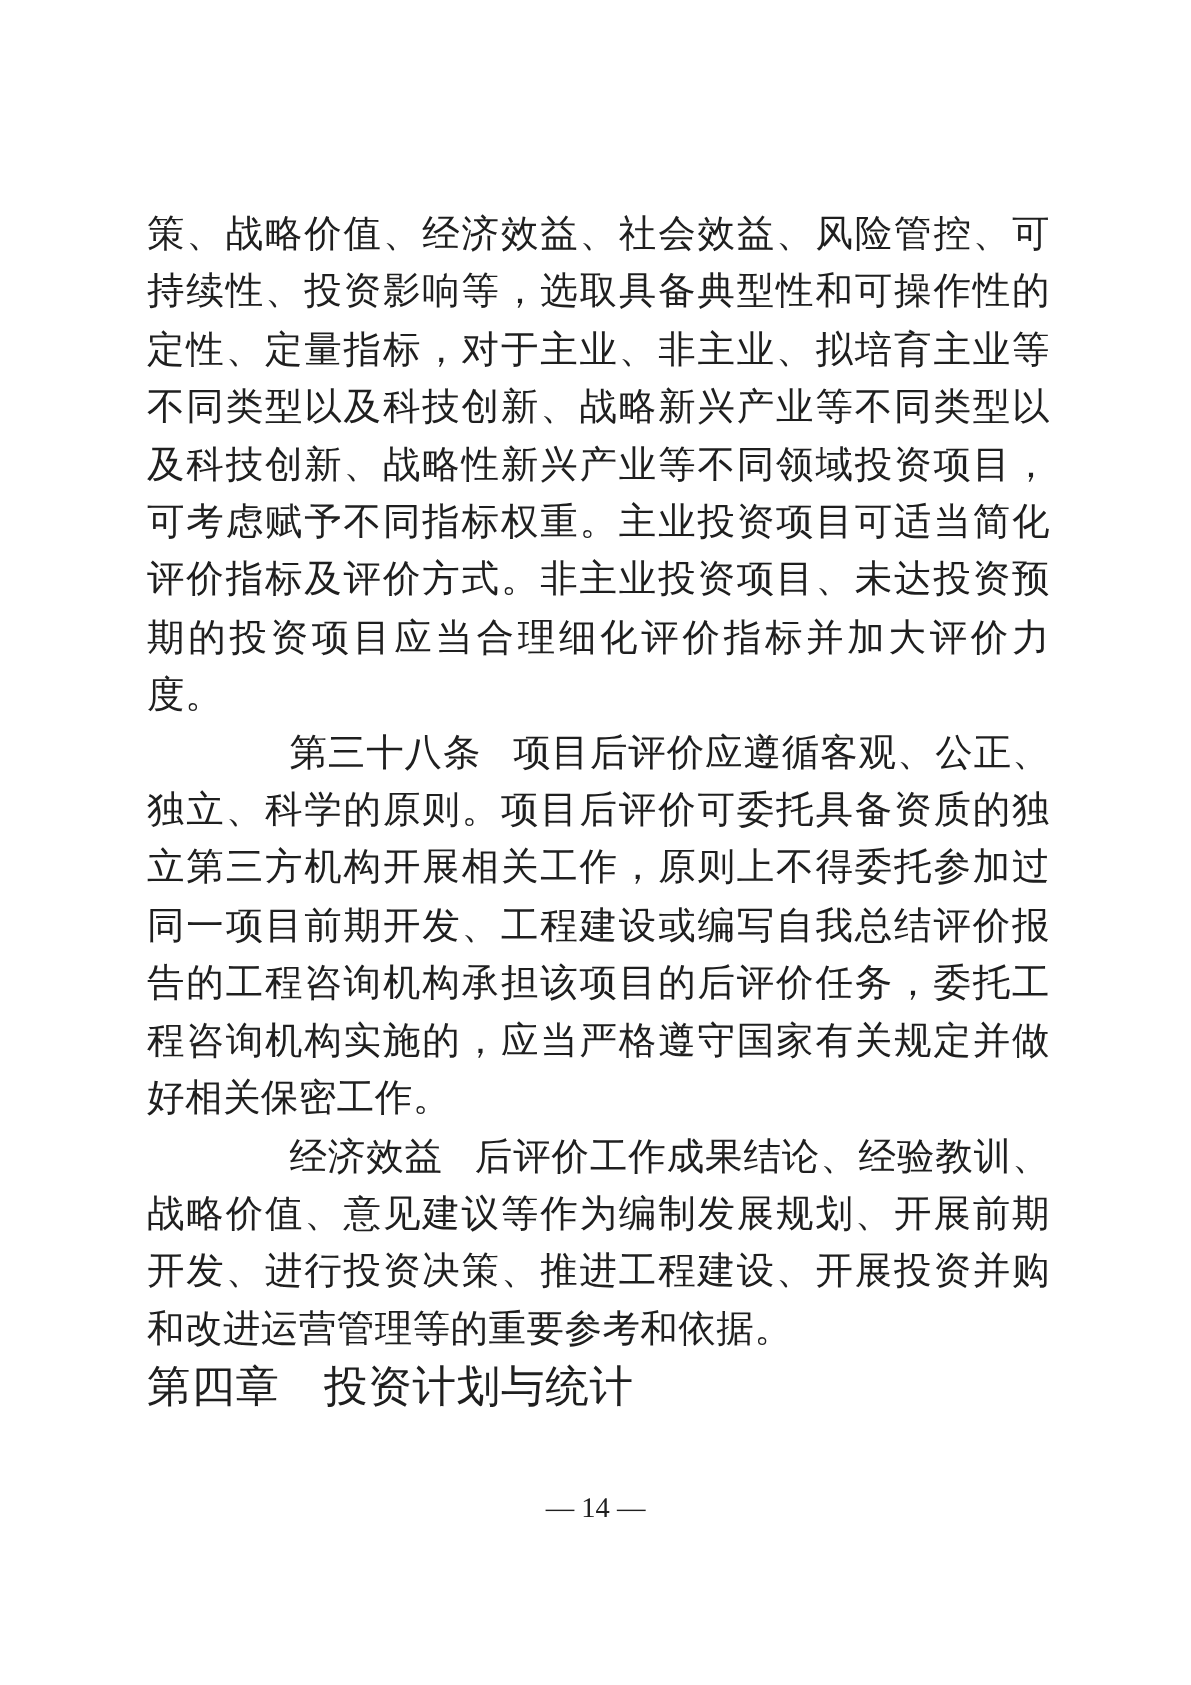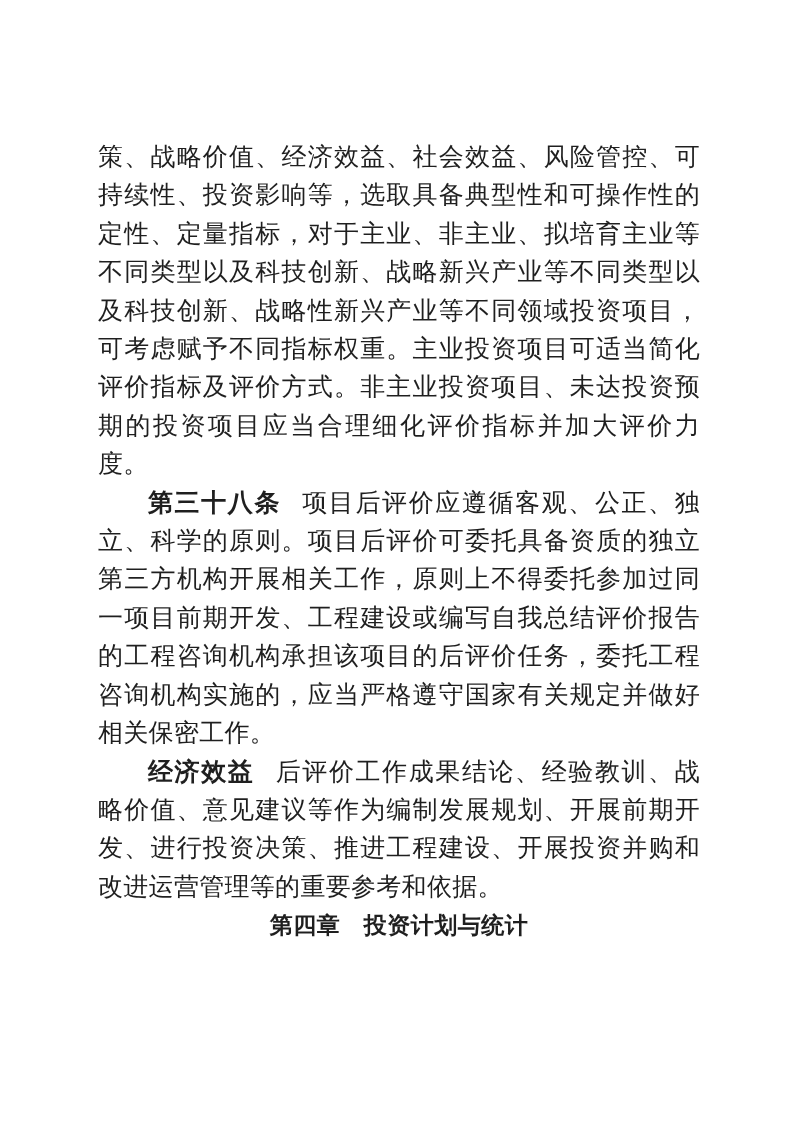--- a/index.html
+++ b/index.html
@@ -27,29 +27,30 @@
     font-size: 25px;
     line-height: 38.4px;
     text-align: justify;
     text-justify: inter-ideograph;
     letter-spacing: 0.3px;
   }
   .para.indent {
     text-indent: 2em;
   }
   .art-num {
-    font-weight: 700;
+    font-weight: 400;
     margin-right: 0.85em;
+    margin-left: 45px;
   }
   .chapter-heading {
     margin: 0;
-    font-size: 23px;
+    font-size: 29px;
     line-height: 38.4px;
-    font-weight: 700;
-    text-align: center;
+    font-weight: 400;
+    text-align: left;
     font-family: "Liberation Sans", "DejaVu Sans", sans-serif;
     letter-spacing: 0.5px;
   }
   .page-number {
     position: absolute;
     top: 993px;
     left: 0;
     width: 100%;
     text-align: center;
     font-size: 19px;
@@ -68,13 +69,14 @@
 
     <p class="para indent"><span class="art-num">第三十八条</span><span>项目后评价应遵循客观、公正、独立、科学的原则。项目后评价可委托具备资质的独立第三方机构开展相关工作，原则上不得委托参加过同一项目前期开发、工程建设或编写自我总结评价报告的工程咨询机构承担该项目的后评价任务，委托工程咨询机构实施的，应当严格遵守国家有关规定并做好相关保密工作。</span></p>
 
     <p class="para indent"><span class="art-num">经济效益</span><span>后评价工作成果结论、经验教训、战略价值、意见建议等作为编制发展规划、开展前期开发、进行投资决策、推进工程建设、开展投资并购和改进运营管理等的重要参考和依据。</span></p>
 
     <p class="chapter-heading">第四章　投资计划与统计</p>
 
 
   </div>
 
+  <div class="page-number">— 14 —</div>
 </div>
 
 </body></html>

